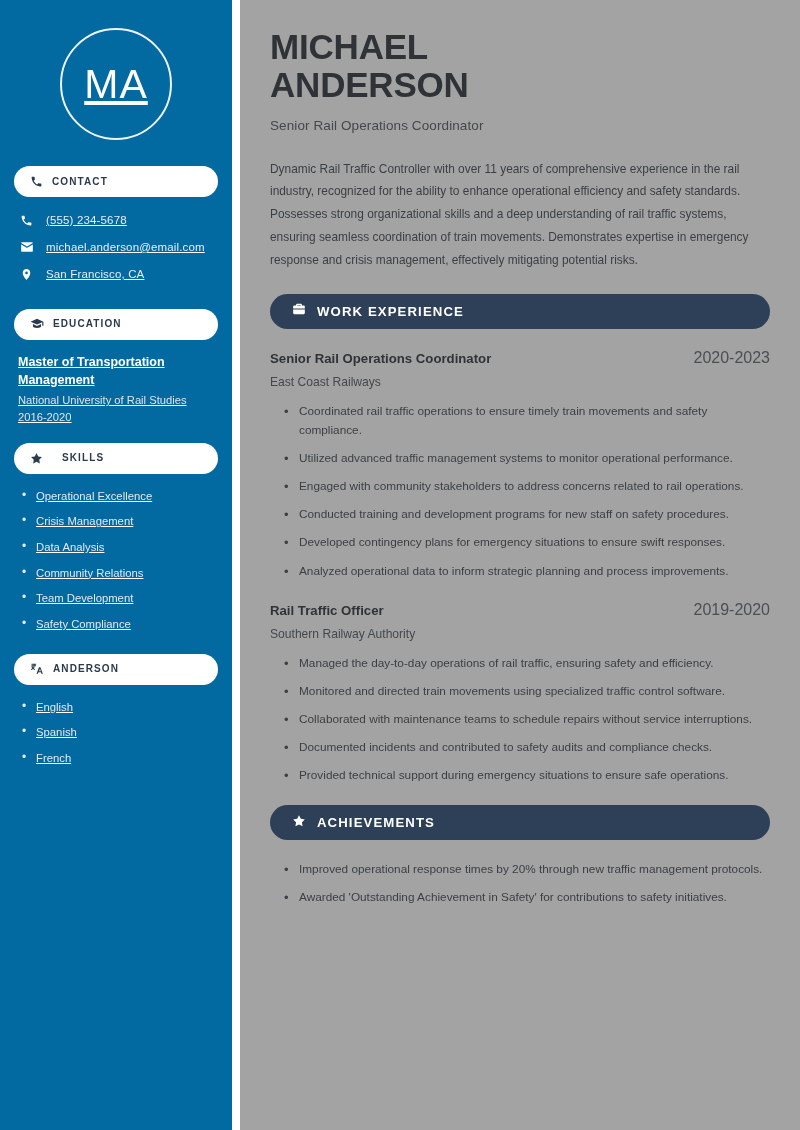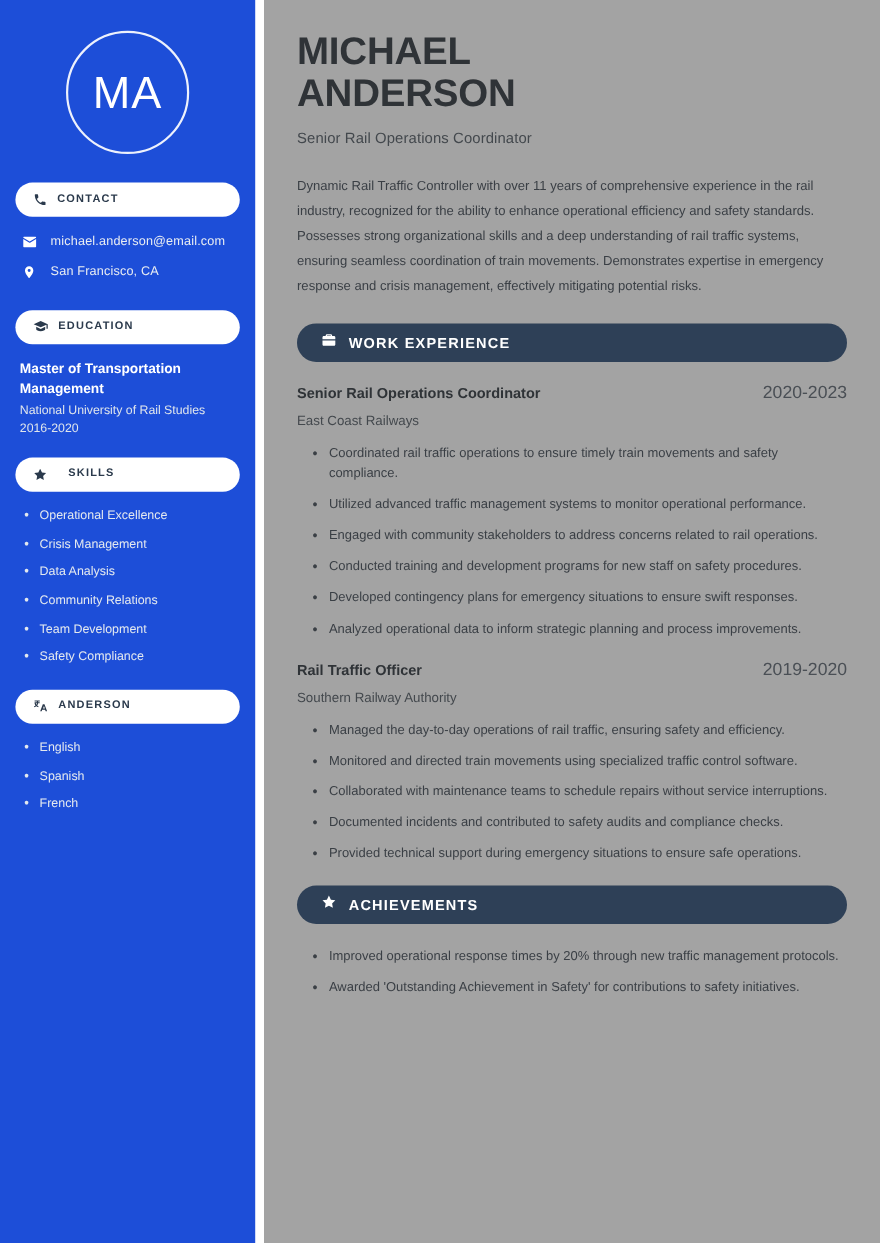--- a/index.html
+++ b/index.html
@@ -21,24 +21,25 @@
     width: 800px;
     height: 1130px;
     display: flex;
     background: #f5f5f6;
   }
 
   
   .sidebar {
     width: 232px;
     flex: 0 0 232px;
-    background: #1d4ed8;
+    background: #0369a1;
     color: #ffffff;
     padding: 0 14px;
     position: relative;
+    text-decoration: underline;
   }
 
   .sidebar-gap {
     width: 8px;
     flex: 0 0 8px;
     background: #ffffff;
   }
 
   .avatar-wrap {
     display: flex;
@@ -246,20 +247,28 @@
     <div class="pill">
       <span>
         <svg width="13" height="13" viewBox="0 0 24 24" fill="#2b3a4c">
           <path d="M6.6 10.8c1.4 2.8 3.8 5.1 6.6 6.6l2.2-2.2c.3-.3.7-.4 1-.2 1.1.4 2.4.6 3.6.6.6 0 1 .4 1 1V20c0 .6-.4 1-1 1C10.6 21 3 13.4 3 4c0-.6.4-1 1-1h3.5c.6 0 1 .4 1 1 0 1.3.2 2.5.6 3.6.1.3 0 .7-.2 1l-2.3 2.2z"></path>
         </svg>
       </span>
       <span class="pill-label">CONTACT</span>
     </div>
 
     <div class="contact-list">
+      <div class="contact-row">
+        <span class="contact-ico">
+          <svg width="13" height="13" viewBox="0 0 24 24" fill="#ffffff">
+            <path d="M6.6 10.8c1.4 2.8 3.8 5.1 6.6 6.6l2.2-2.2c.3-.3.7-.4 1-.2 1.1.4 2.4.6 3.6.6.6 0 1 .4 1 1V20c0 .6-.4 1-1 1C10.6 21 3 13.4 3 4c0-.6.4-1 1-1h3.5c.6 0 1 .4 1 1 0 1.3.2 2.5.6 3.6.1.3 0 .7-.2 1l-2.3 2.2z"></path>
+          </svg>
+        </span>
+        <span class="ctext">(555) 234-5678</span>
+      </div>
 
       <div class="contact-row">
         <span class="contact-ico">
           <svg width="14" height="14" viewBox="0 0 24 24" fill="#ffffff">
             <path d="M2 5c0-.6.4-1 1-1h18c.6 0 1 .4 1 1v.3l-10 6-10-6V5zm0 2.5V19c0 .6.4 1 1 1h18c.6 0 1-.4 1-1V7.5l-9.5 5.7c-.3.2-.7.2-1 0L2 7.5z"></path>
           </svg>
         </span>
         <span class="ctext">michael.anderson@email.com</span>
       </div>
 

